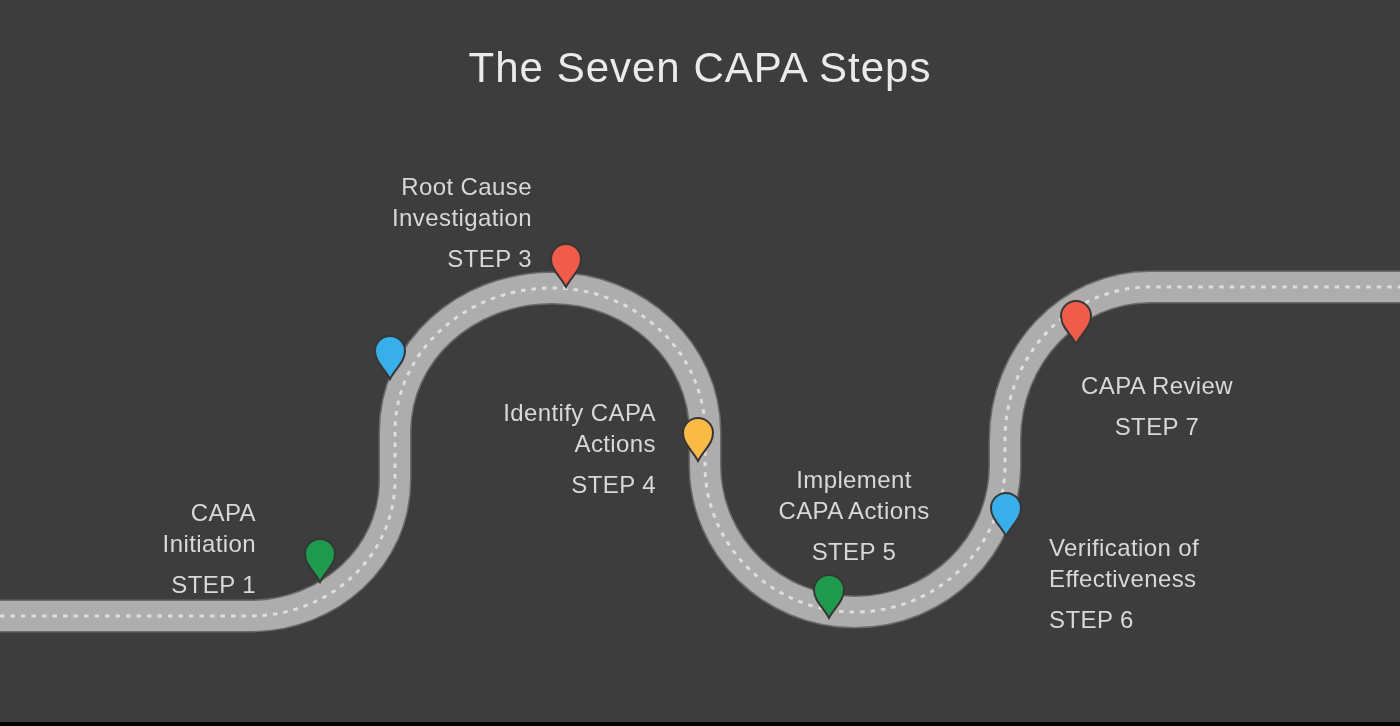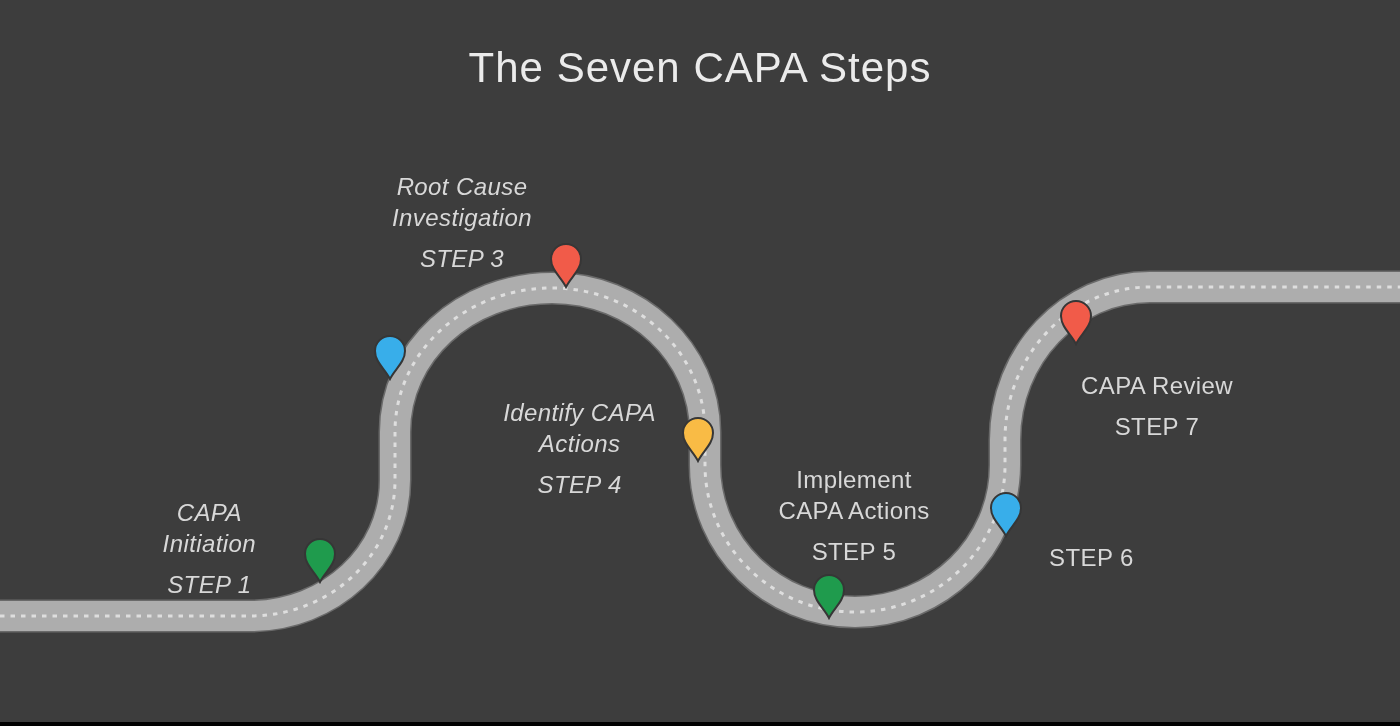--- a/index.html
+++ b/index.html
@@ -17,21 +17,21 @@
     color:#ebebeb;
   }
   .road-svg{position:absolute;top:0;left:0;}
   .step{
     position:absolute;
     color:#d8d8d8;
     font-size:24px;line-height:31px;letter-spacing:0.4px;
   }
   .step .name{white-space:pre-line;}
   .step .num{margin-top:10px;white-space:pre;}
-  .align-r{text-align:center;font-style:italic;}
+  .align-r{text-align:right;}
   .align-c{text-align:center;}
   .align-l{text-align:left;}
   .s1{top:497px;right:1144px;}
   .s2{top:300px;right:1059px;}
   .s3{top:171px;right:868px;}
   .s4{top:397px;right:744px;}
   .s5{top:464px;left:744px;width:220px;}
   .s6{top:532px;left:1049px;}
   .s7{top:370px;left:1081px;}
   .letterbox{
@@ -76,20 +76,22 @@
     <div class="name">Identify CAPA
 Actions</div>
     <div class="num">STEP 4</div>
   </div>
   <div class="step s5 align-c" style="color: rgb(216, 216, 216);">
     <div class="name">Implement
 CAPA Actions</div>
     <div class="num">STEP 5</div>
   </div>
   <div class="step s6 align-l" style="color: rgb(216, 216, 216);">
+    <div class="name">Verification of
+Effectiveness</div>
     <div class="num">STEP 6</div>
   </div>
   <div class="step s7 align-l" style="color: rgb(216, 216, 216); text-align: center;">
     <div class="name">CAPA Review</div>
     <div class="num">STEP 7</div>
   </div>
 
   <div class="letterbox"></div>
 </div>
 

